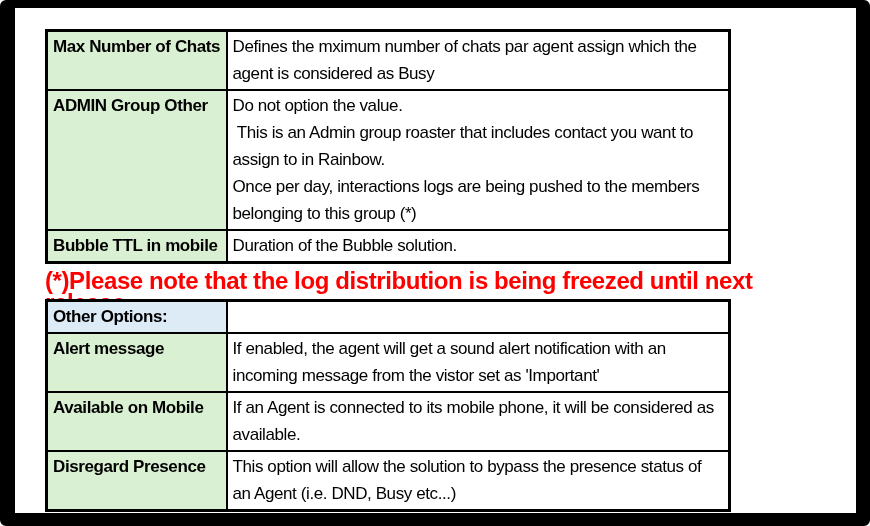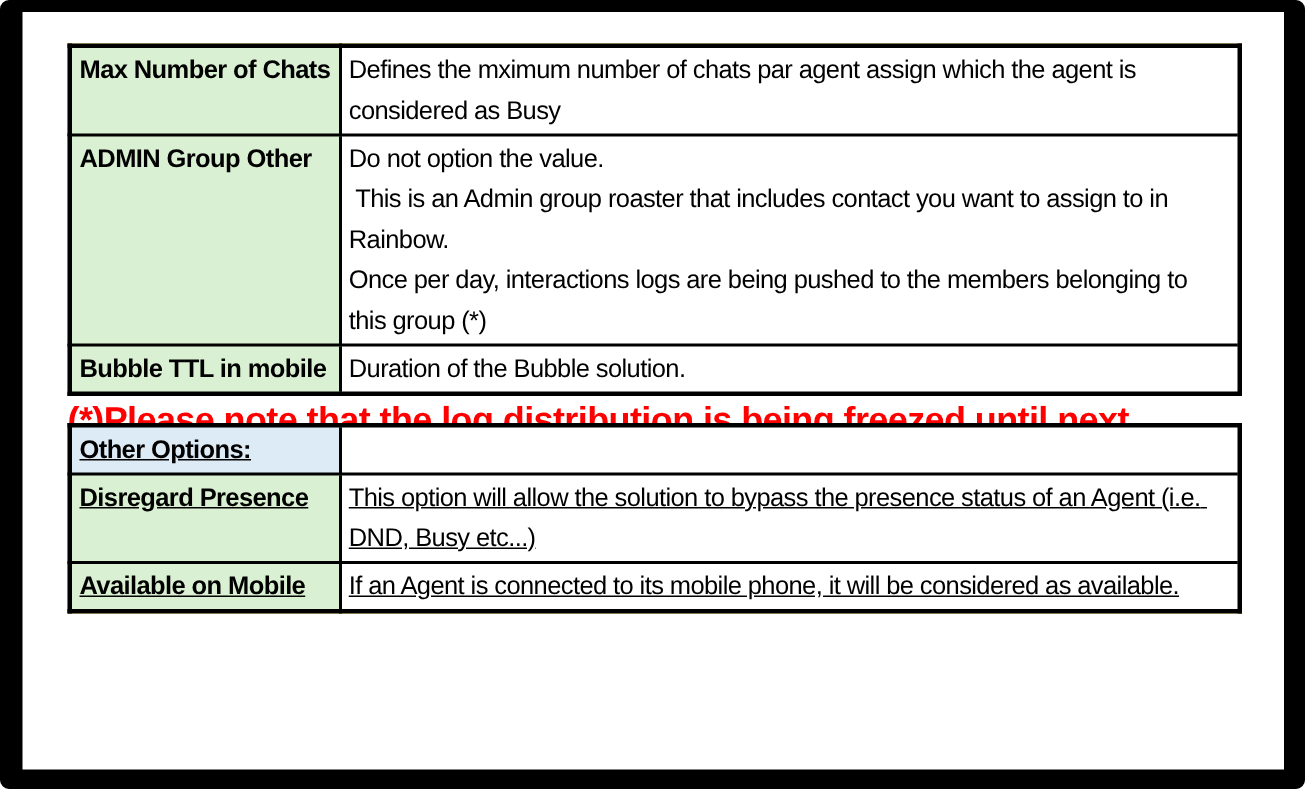--- a/index.html
+++ b/index.html
@@ -25,26 +25,26 @@
     border-width: 8px 14px 13px 15px;
     border-radius: 6px;
     pointer-events: none;
     z-index: 5;
   }
   table.grid {
     position: absolute;
     left: 45px;
     border-collapse: collapse;
     table-layout: fixed;
-    width: 783px;
-    background: #fde047;
+    width: 686px;
+    background: #ec4899;
     border: 3px solid #000000;
   }
   #settings-table { top: 29px; }
-  #options-table  { top: 282px; text-decoration: underline; }
+  #options-table  { top: 299px; }
   table.grid col.c-label { width: 180px; }
   table.grid td {
     border: 2px solid #000000;
     vertical-align: top;
     padding: 1px 5px 2px 5px;
     font-size: 17px;
     line-height: 27px;
     letter-spacing: -0.4px;
     color: #000000;
   }
@@ -112,22 +112,26 @@
     <colgroup>
         <col class="c-label">
         <col>
       </colgroup>
     <tbody>
       <tr>
         <td class="header-cell">Other Options:</td>
         <td class="desc-cell"></td>
       </tr>
       <tr>
-        <td class="label-cell">Disregard Presence</td>
-        <td class="desc-cell">This option will allow the solution to bypass the presence status of an Agent (i.e. DND, Busy etc...)</td>
+        <td class="label-cell">Alert message</td>
+        <td class="desc-cell">If enabled, the agent will get a sound alert notification with an incoming message from the vistor set as 'Important'</td>
       </tr>
       <tr>
         <td class="label-cell">Available on Mobile</td>
         <td class="desc-cell">If an Agent is connected to its mobile phone, it will be considered as available.</td>
+      </tr>
+      <tr>
+        <td class="label-cell">Disregard Presence</td>
+        <td class="desc-cell">This option will allow the solution to bypass the presence status of an Agent (i.e. DND, Busy etc...)</td>
       </tr>
     </tbody>
   </table>
 </div>
 
 </body></html>

